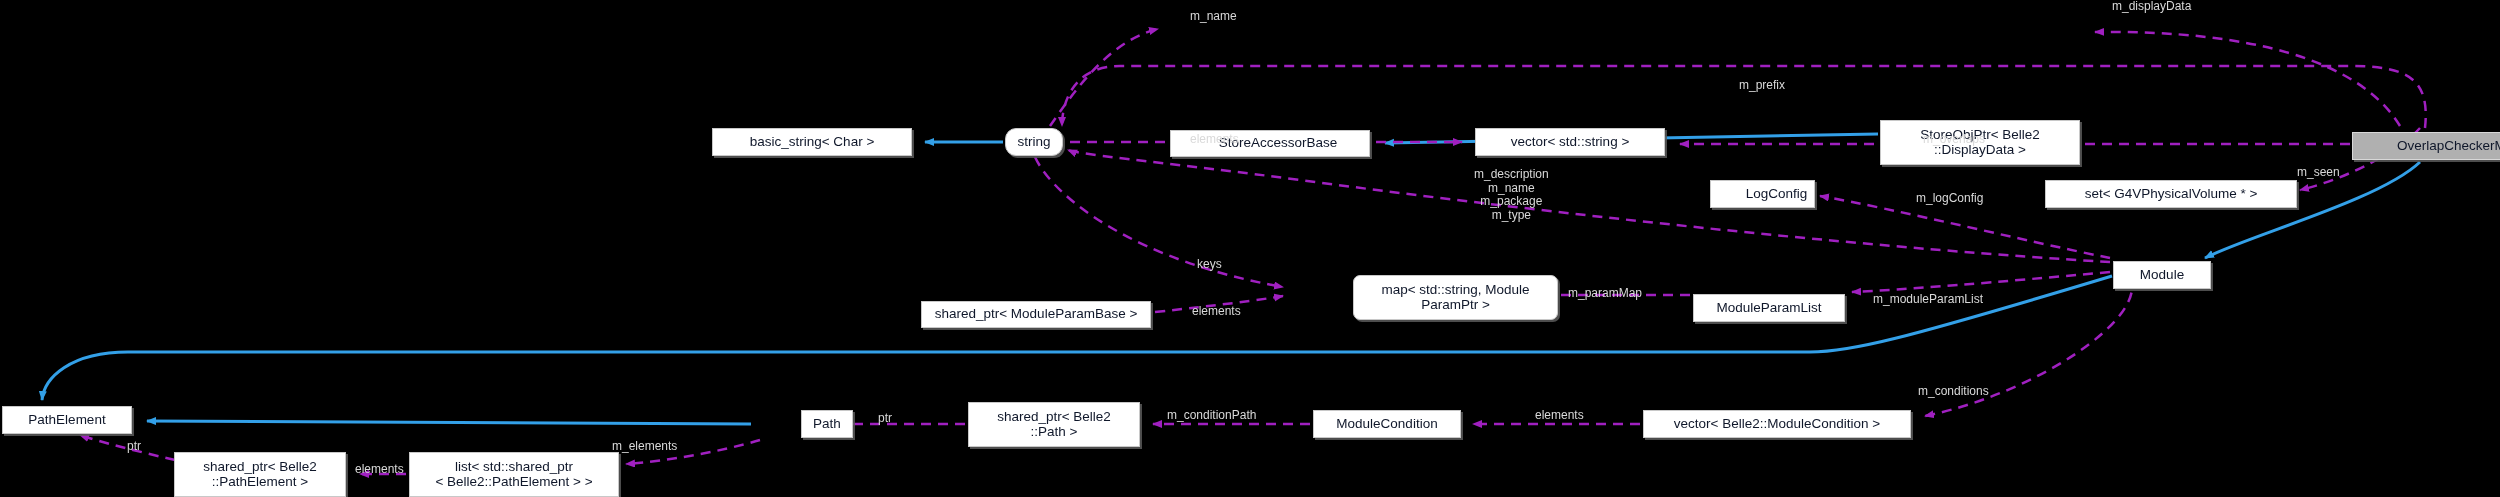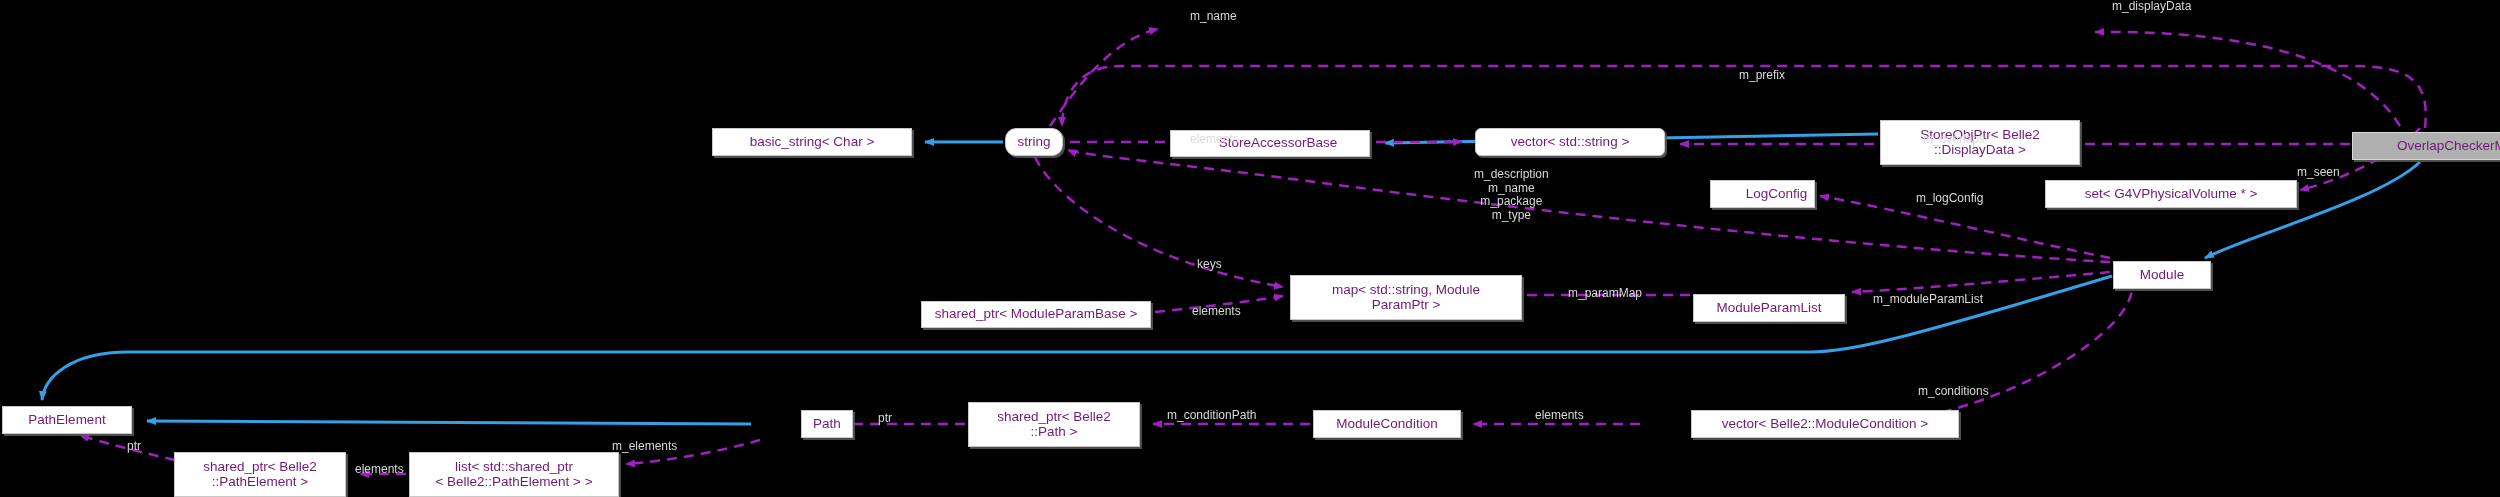--- a/index.html
+++ b/index.html
@@ -20,21 +20,21 @@
     left: 0;
     top: 0;
     width: 2500px;
     height: 497px;
   }
   .node {
     position: absolute;
     box-sizing: border-box;
     border: 1px solid #c8c8c8;
     background: #ffffff;
-    color: #701a75;
+    color: #0f172a;
     font-size: 13.5px;
     line-height: 14.5px;
     text-align: center;
     display: flex;
     align-items: center;
     justify-content: center;
     white-space: pre-line;
     box-shadow: 2px 2px 0 rgba(90,90,90,0.85);
     z-index: 5;
   }
@@ -99,44 +99,44 @@
     </g>
   </svg>
 
   <div id="node-layer">
       <div class="node" style="left: 1170px; top: 130px; width: 200px; height: 27px; padding-left: 16px;">StoreAccessorBase</div>
       <div class="node" style="left: 1880px; top: 120px; width: 200px; height: 45px;">StoreObjPtr&lt; Belle2
 ::DisplayData &gt;</div>
       <div class="node root" style="left: 2352px; top: 132px; width: 232px; height: 28px;">OverlapCheckerModule</div>
       <div class="node" style="left: 712px; top: 128px; width: 200px; height: 28px;">basic_string&lt; Char &gt;</div>
       <div class="node" style="left: 1005px; top: 128px; width: 58px; height: 28px; border-radius: 11px;">string</div>
-      <div class="node" style="left: 1475px; top: 128px; width: 190px; height: 28px; border-radius: 6px;">vector&lt; std::string &gt;</div>
+      <div class="node" style="left: 1475px; top: 128px; width: 190px; height: 28px;">vector&lt; std::string &gt;</div>
       <div class="node" style="left: 1710px; top: 180px; width: 105px; height: 28px; padding-left: 28px;">LogConfig</div>
       <div class="node" style="left: 2045px; top: 180px; width: 252px; height: 28px;">set&lt; G4VPhysicalVolume * &gt;</div>
       <div class="node" style="left: 2113px; top: 261px; width: 98px; height: 28px;">Module</div>
-      <div class="node" style="left: 1290px; top: 275px; width: 232px; height: 45px;">map&lt; std::string, Module
+      <div class="node" style="left: 1353px; top: 275px; width: 205px; height: 45px; border-radius: 7px;">map&lt; std::string, Module
 ParamPtr &gt;</div>
       <div class="node" style="left: 1693px; top: 283px; width: 152px; height: 28px; margin-top: 11px;">ModuleParamList</div>
       <div class="node" style="left: 921px; top: 301px; width: 230px; height: 27px;">shared_ptr&lt; ModuleParamBase &gt;</div>
       <div class="node" style="left: 2px; top: 406px; width: 130px; height: 28px;">PathElement</div>
       <div class="node" style="left: 753px; top: 410px; width: 52px; height: 28px; margin-left: 48px;">Path</div>
       <div class="node" style="left: 968px; top: 402px; width: 172px; height: 45px;">shared_ptr&lt; Belle2
 ::Path &gt;</div>
       <div class="node" style="left: 1313px; top: 410px; width: 148px; height: 28px;">ModuleCondition</div>
-      <div class="node" style="left: 1643px; top: 410px; width: 268px; height: 28px; margin-left: 48px;">vector&lt; Belle2::ModuleCondition &gt;</div>
+      <div class="node" style="left: 1643px; top: 410px; width: 268px; height: 28px;">vector&lt; Belle2::ModuleCondition &gt;</div>
       <div class="node" style="left: 174px; top: 452px; width: 172px; height: 45px;">shared_ptr&lt; Belle2
 ::PathElement &gt;</div>
       <div class="node" style="left: 409px; top: 452px; width: 210px; height: 45px;">list&lt; std::shared_ptr
 &lt; Belle2::PathElement &gt; &gt;</div>
     </div>
 
   <div id="label-layer">
       <div class="elabel" style="left: 1190px; top: 10px;">m_name</div>
       <div class="elabel" style="left: 2112px; top: 0px;">m_displayData</div>
-      <div class="elabel" style="left: 1739px; top: 69px;">m_prefix</div>
+      <div class="elabel" style="left: 1739px; top: 79px;">m_prefix</div>
       <div class="elabel" style="left: 1190px; top: 133px;">elements</div>
       <div class="elabel" style="left: 1923px; top: 133px; text-align: right;">m_overlaps</div>
       <div class="elabel" style="left: 1474px; top: 168px;">m_description
 m_name
 m_package
 m_type</div>
       <div class="elabel" style="left: 1916px; top: 192px;">m_logConfig</div>
       <div class="elabel" style="left: 2297px; top: 166px;">m_seen</div>
       <div class="elabel" style="left: 1197px; top: 258px;">keys</div>
       <div class="elabel" style="left: 1873px; top: 271px; margin-top: 22px;">m_moduleParamList</div>

